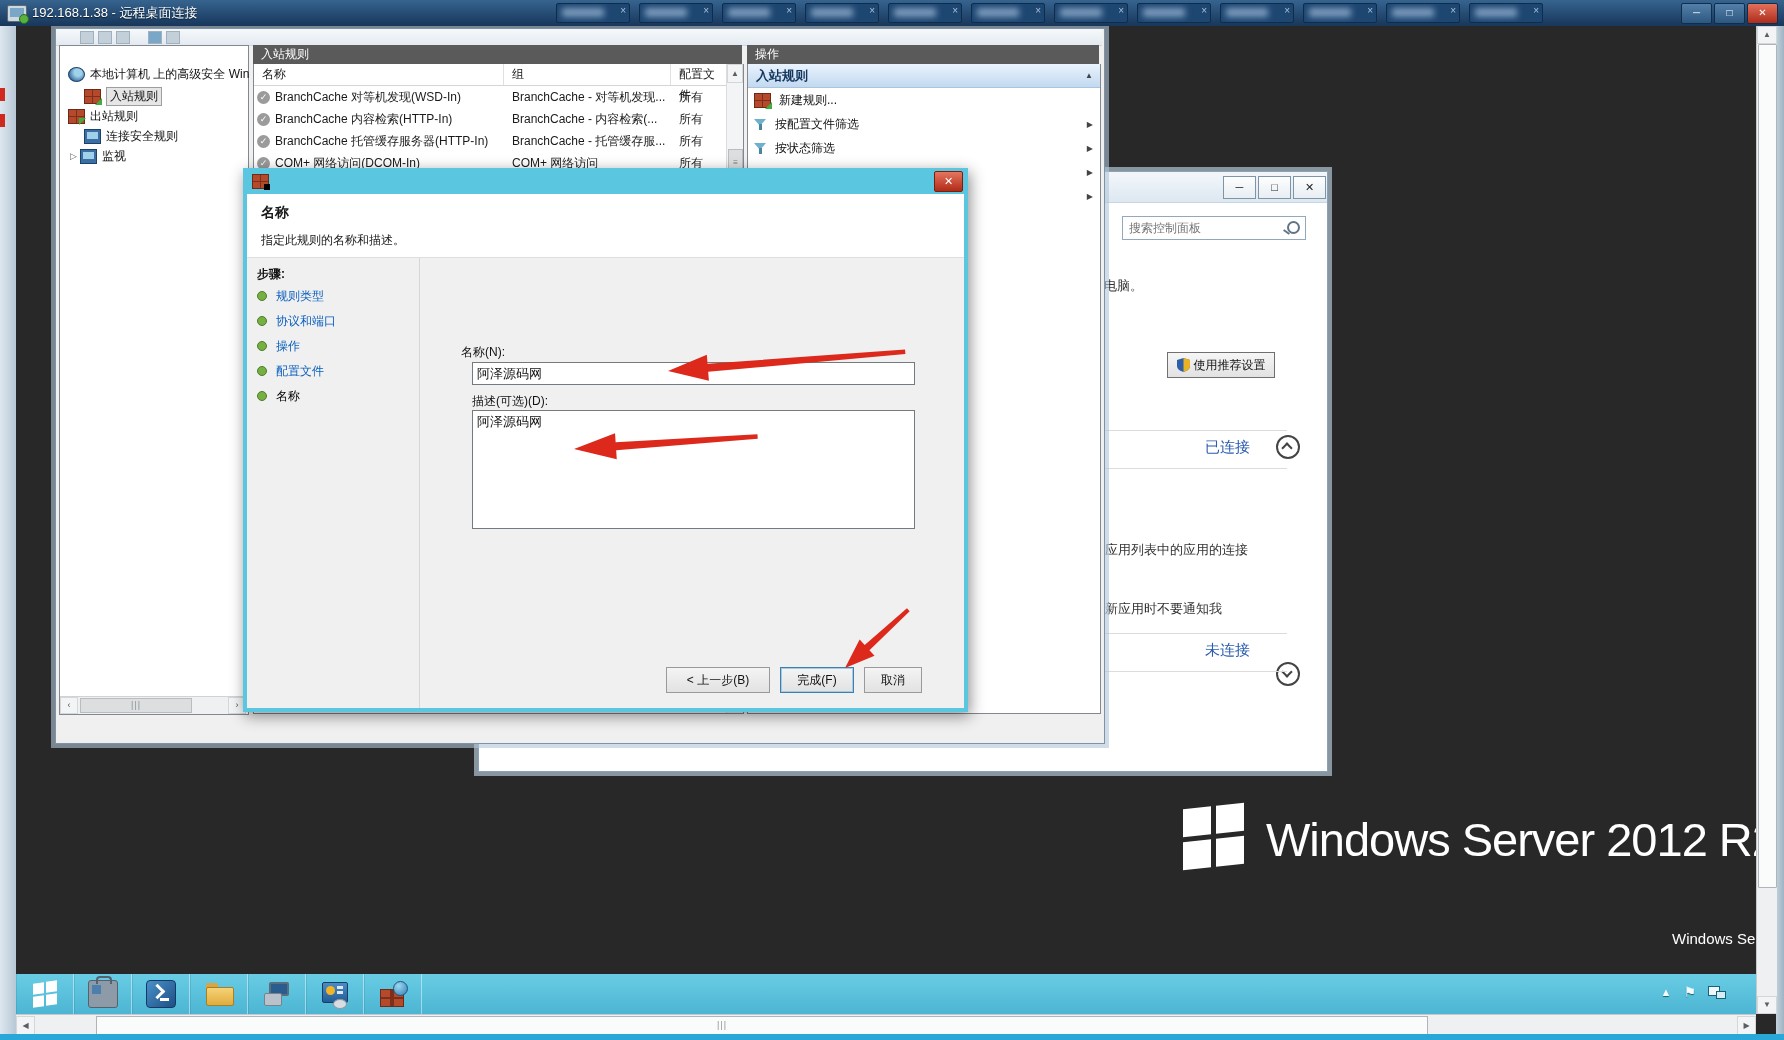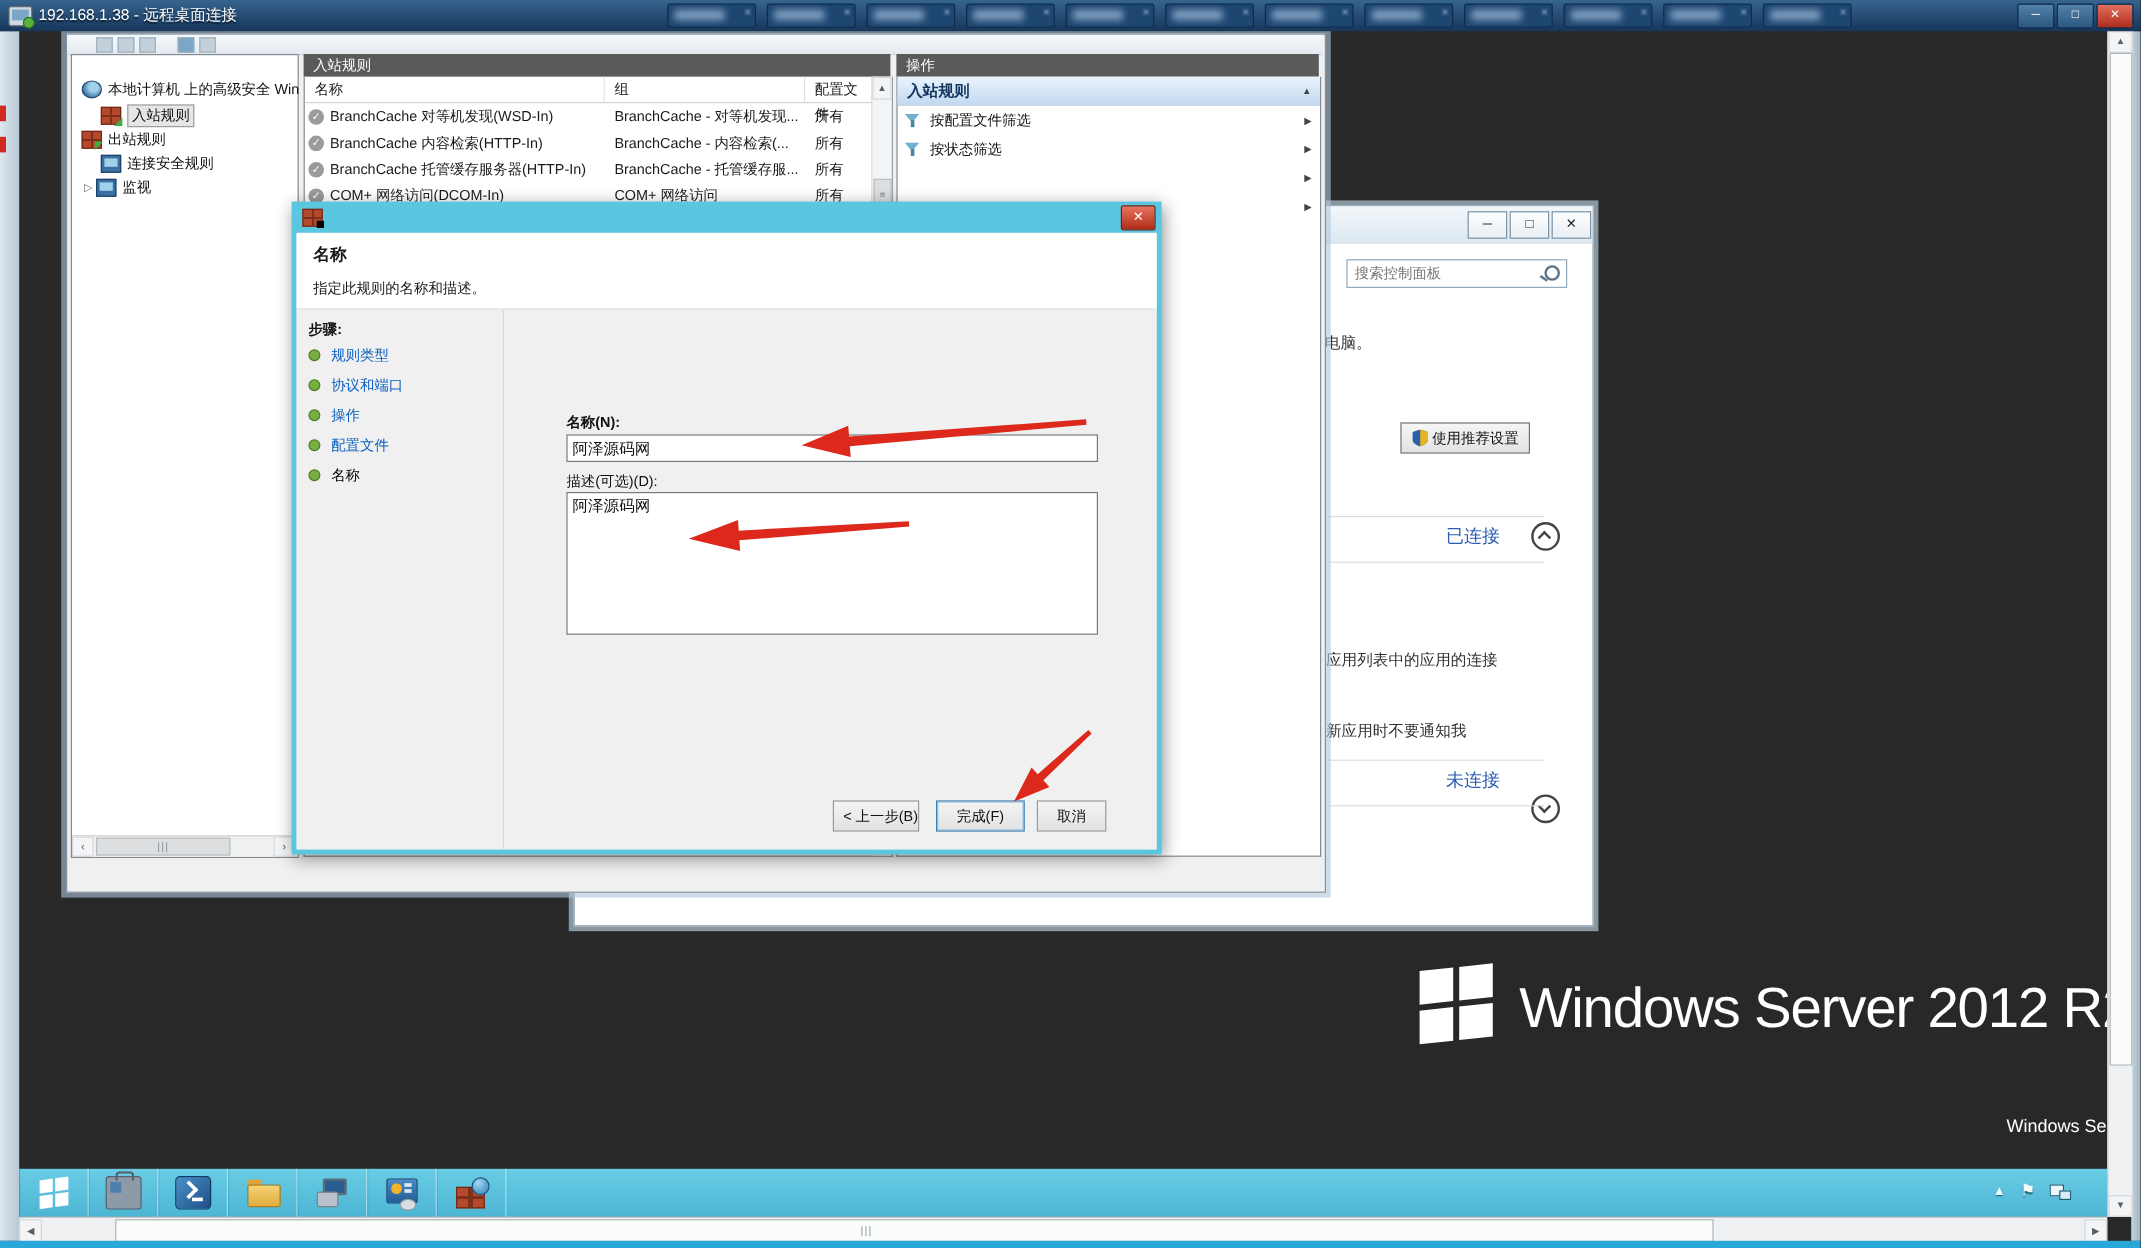--- a/index.html
+++ b/index.html
@@ -288,20 +288,24 @@
       </div>
     </div>
 
     <div class="abs panel-title" style="left:691px;top:16px;width:344px;">操作</div>
     <div class="abs panel-body actwin">
       <div class="act-section">
         <span>入站规则</span>
         <span class="chev">▲</span>
       </div>
       <div class="actrow">
+        <div class="tico brick in" style="margin-right:8px;"></div>
+        <span>新建规则...</span>
+      </div>
+      <div class="actrow">
         <div class="funnel"></div>
         <span>按配置文件筛选</span>
         <span class="chev">▶</span>
       </div>
       <div class="actrow">
         <div class="funnel"></div>
         <span>按状态筛选</span>
         <span class="chev">▶</span>
       </div>
       <div class="actrow">
@@ -337,26 +341,26 @@
         </div>
       <div class="abs step" style="top:103px;">
           <span class="bullet"></span>
           <a>配置文件</a>
         </div>
       <div class="abs step current" style="top:128px;">
           <span class="bullet"></span>
           <span>名称</span>
         </div>
 
-      <div class="abs flabel txt" style="left:225px;top:86px;font-weight:bold;">名称(N):</div>
+      <div class="abs flabel txt" style="left:214px;top:86px;">名称(N):</div>
       <input class="abs wiz-input" value="阿泽源码网" style="">
       <div class="abs flabel txt" style="left:225px;top:135px;">描述(可选)(D):</div>
       <textarea class="abs wiz-ta" style="">阿泽源码网</textarea>
 
-      <div class="abs wbtn2" style="left:447px;top:409px;width:72px;text-align:right;">&lt; 上一步(B)</div>
+      <div class="abs wbtn2" style="left:419px;top:409px;width:104px;">&lt; 上一步(B)</div>
       <div class="abs wbtn2 focus" style="left:533px;top:409px;width:74px;">完成(F)</div>
       <div class="abs wbtn2" style="left:617px;top:409px;width:58px;">取消</div>
     </div>
   </div>
 
   <svg class="abs arrows" width="1784" height="1040" viewBox="0 0 1784 1040">
     <g transform="translate(668,371) rotate(-4.6)">
       <polygon points="0,0 40,-13 40,-4 238,-2.5 238,2 40,4 40,13" fill="#dc291c"></polygon>
     </g>
     <g transform="translate(574,449) rotate(-3.8)">

